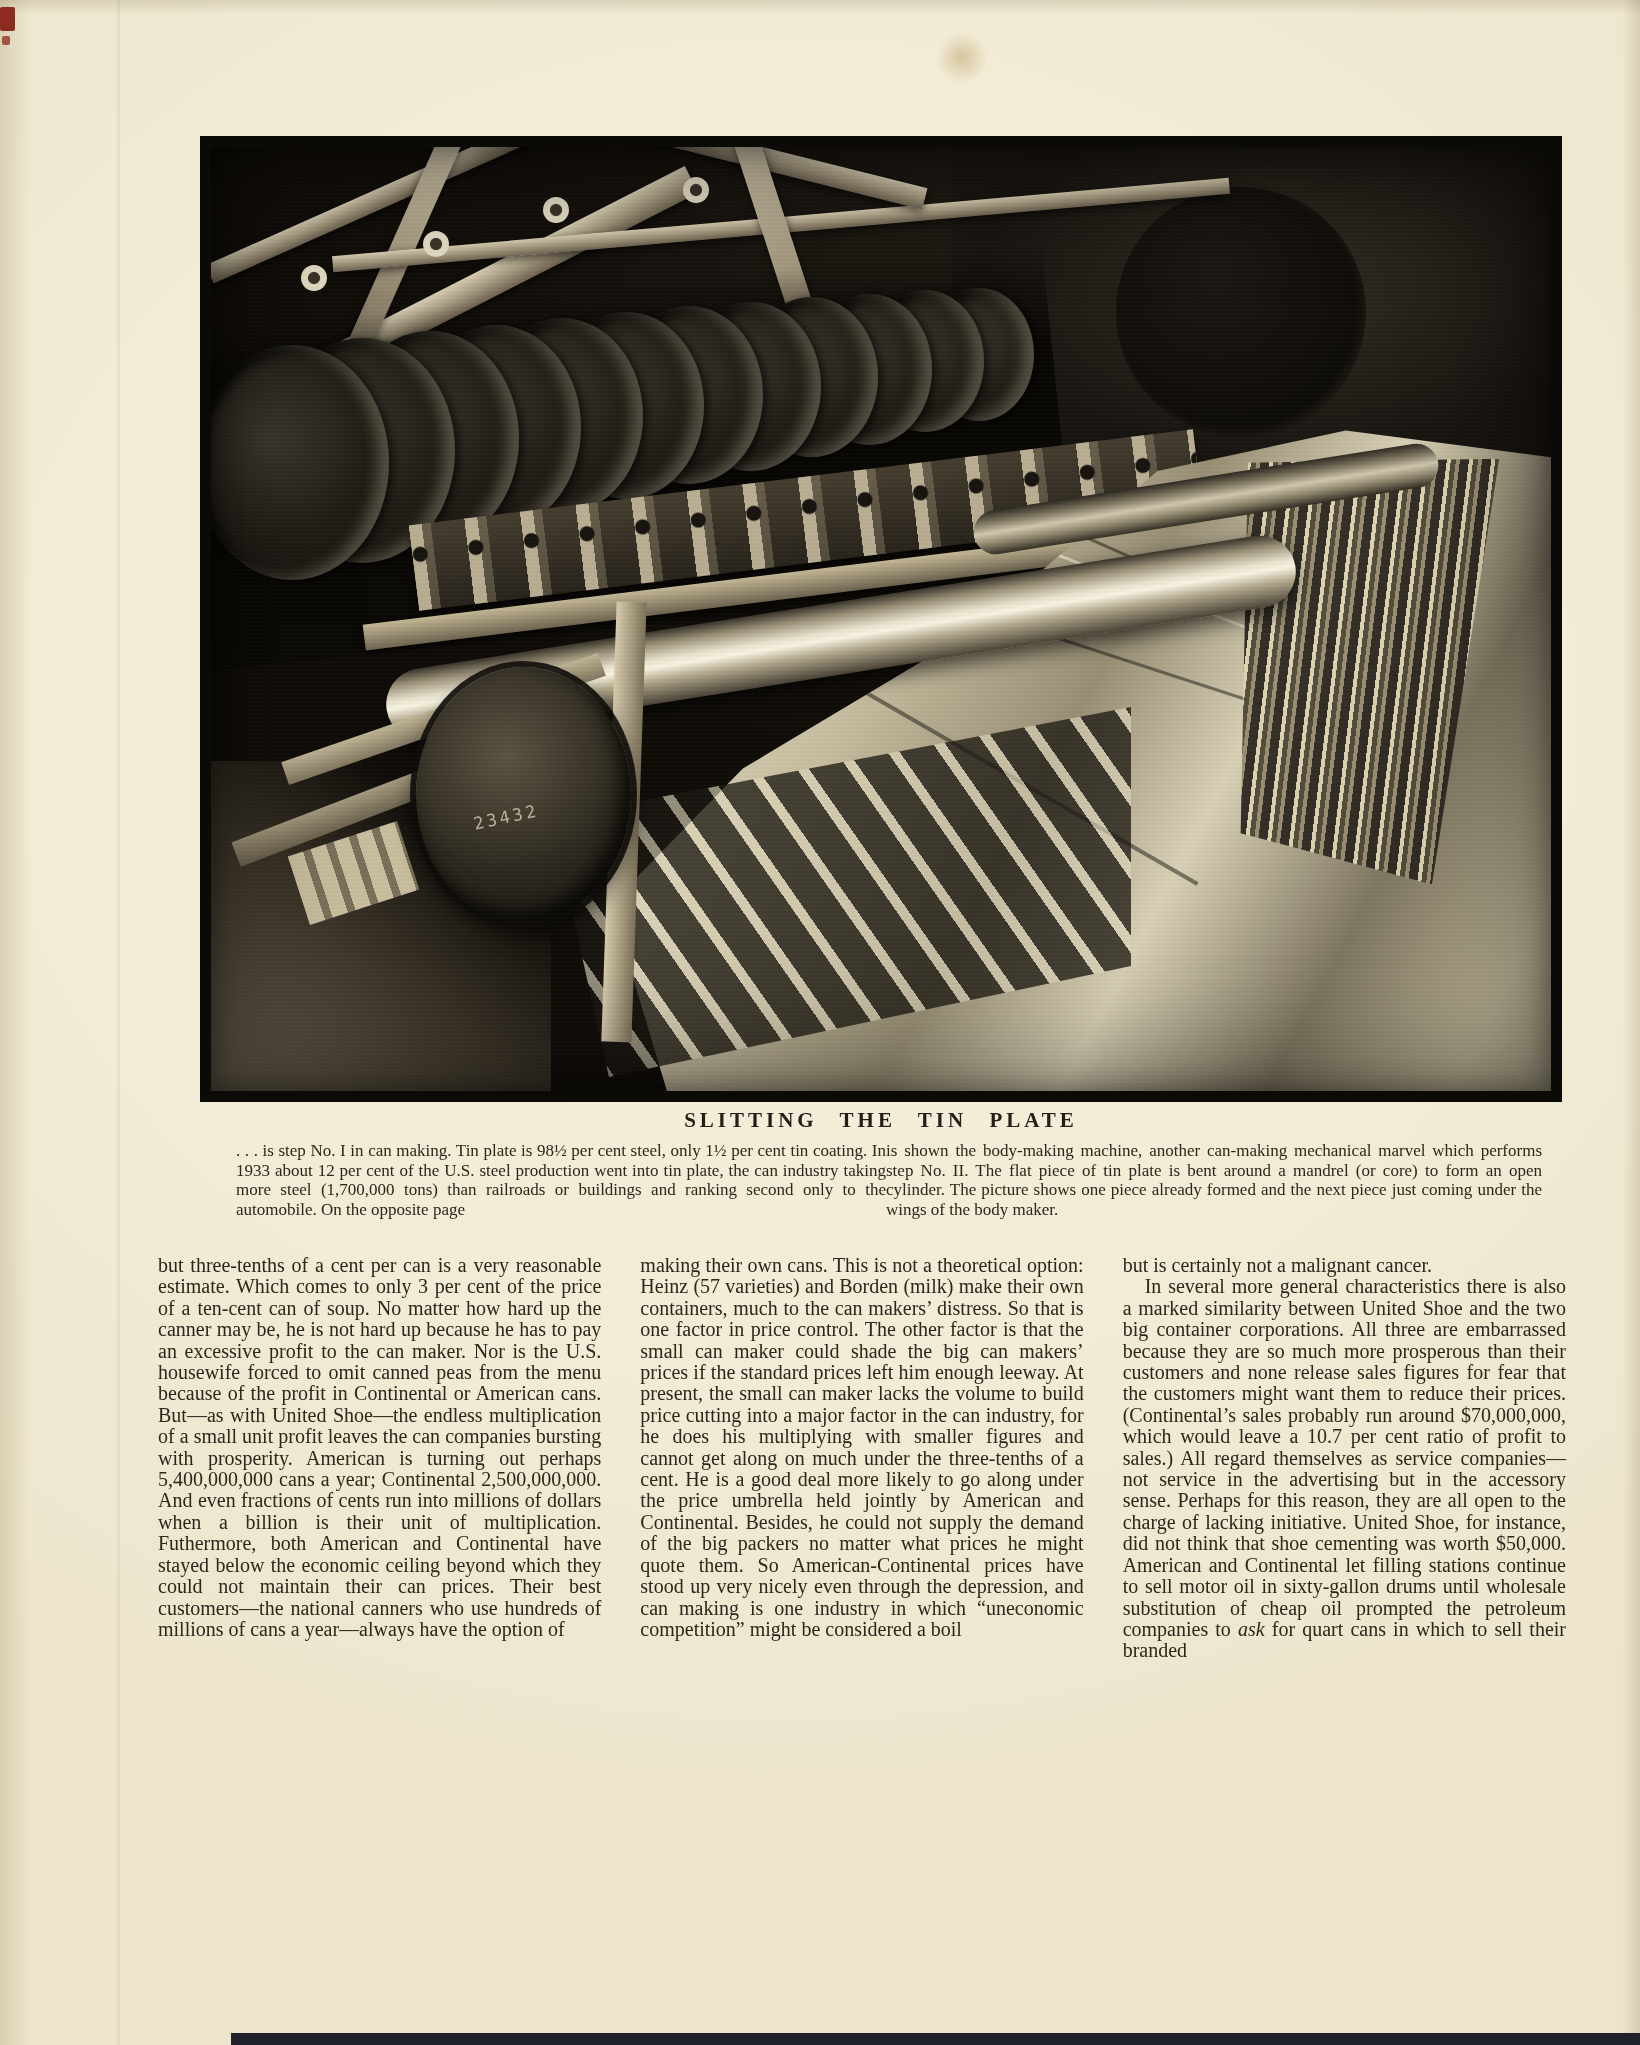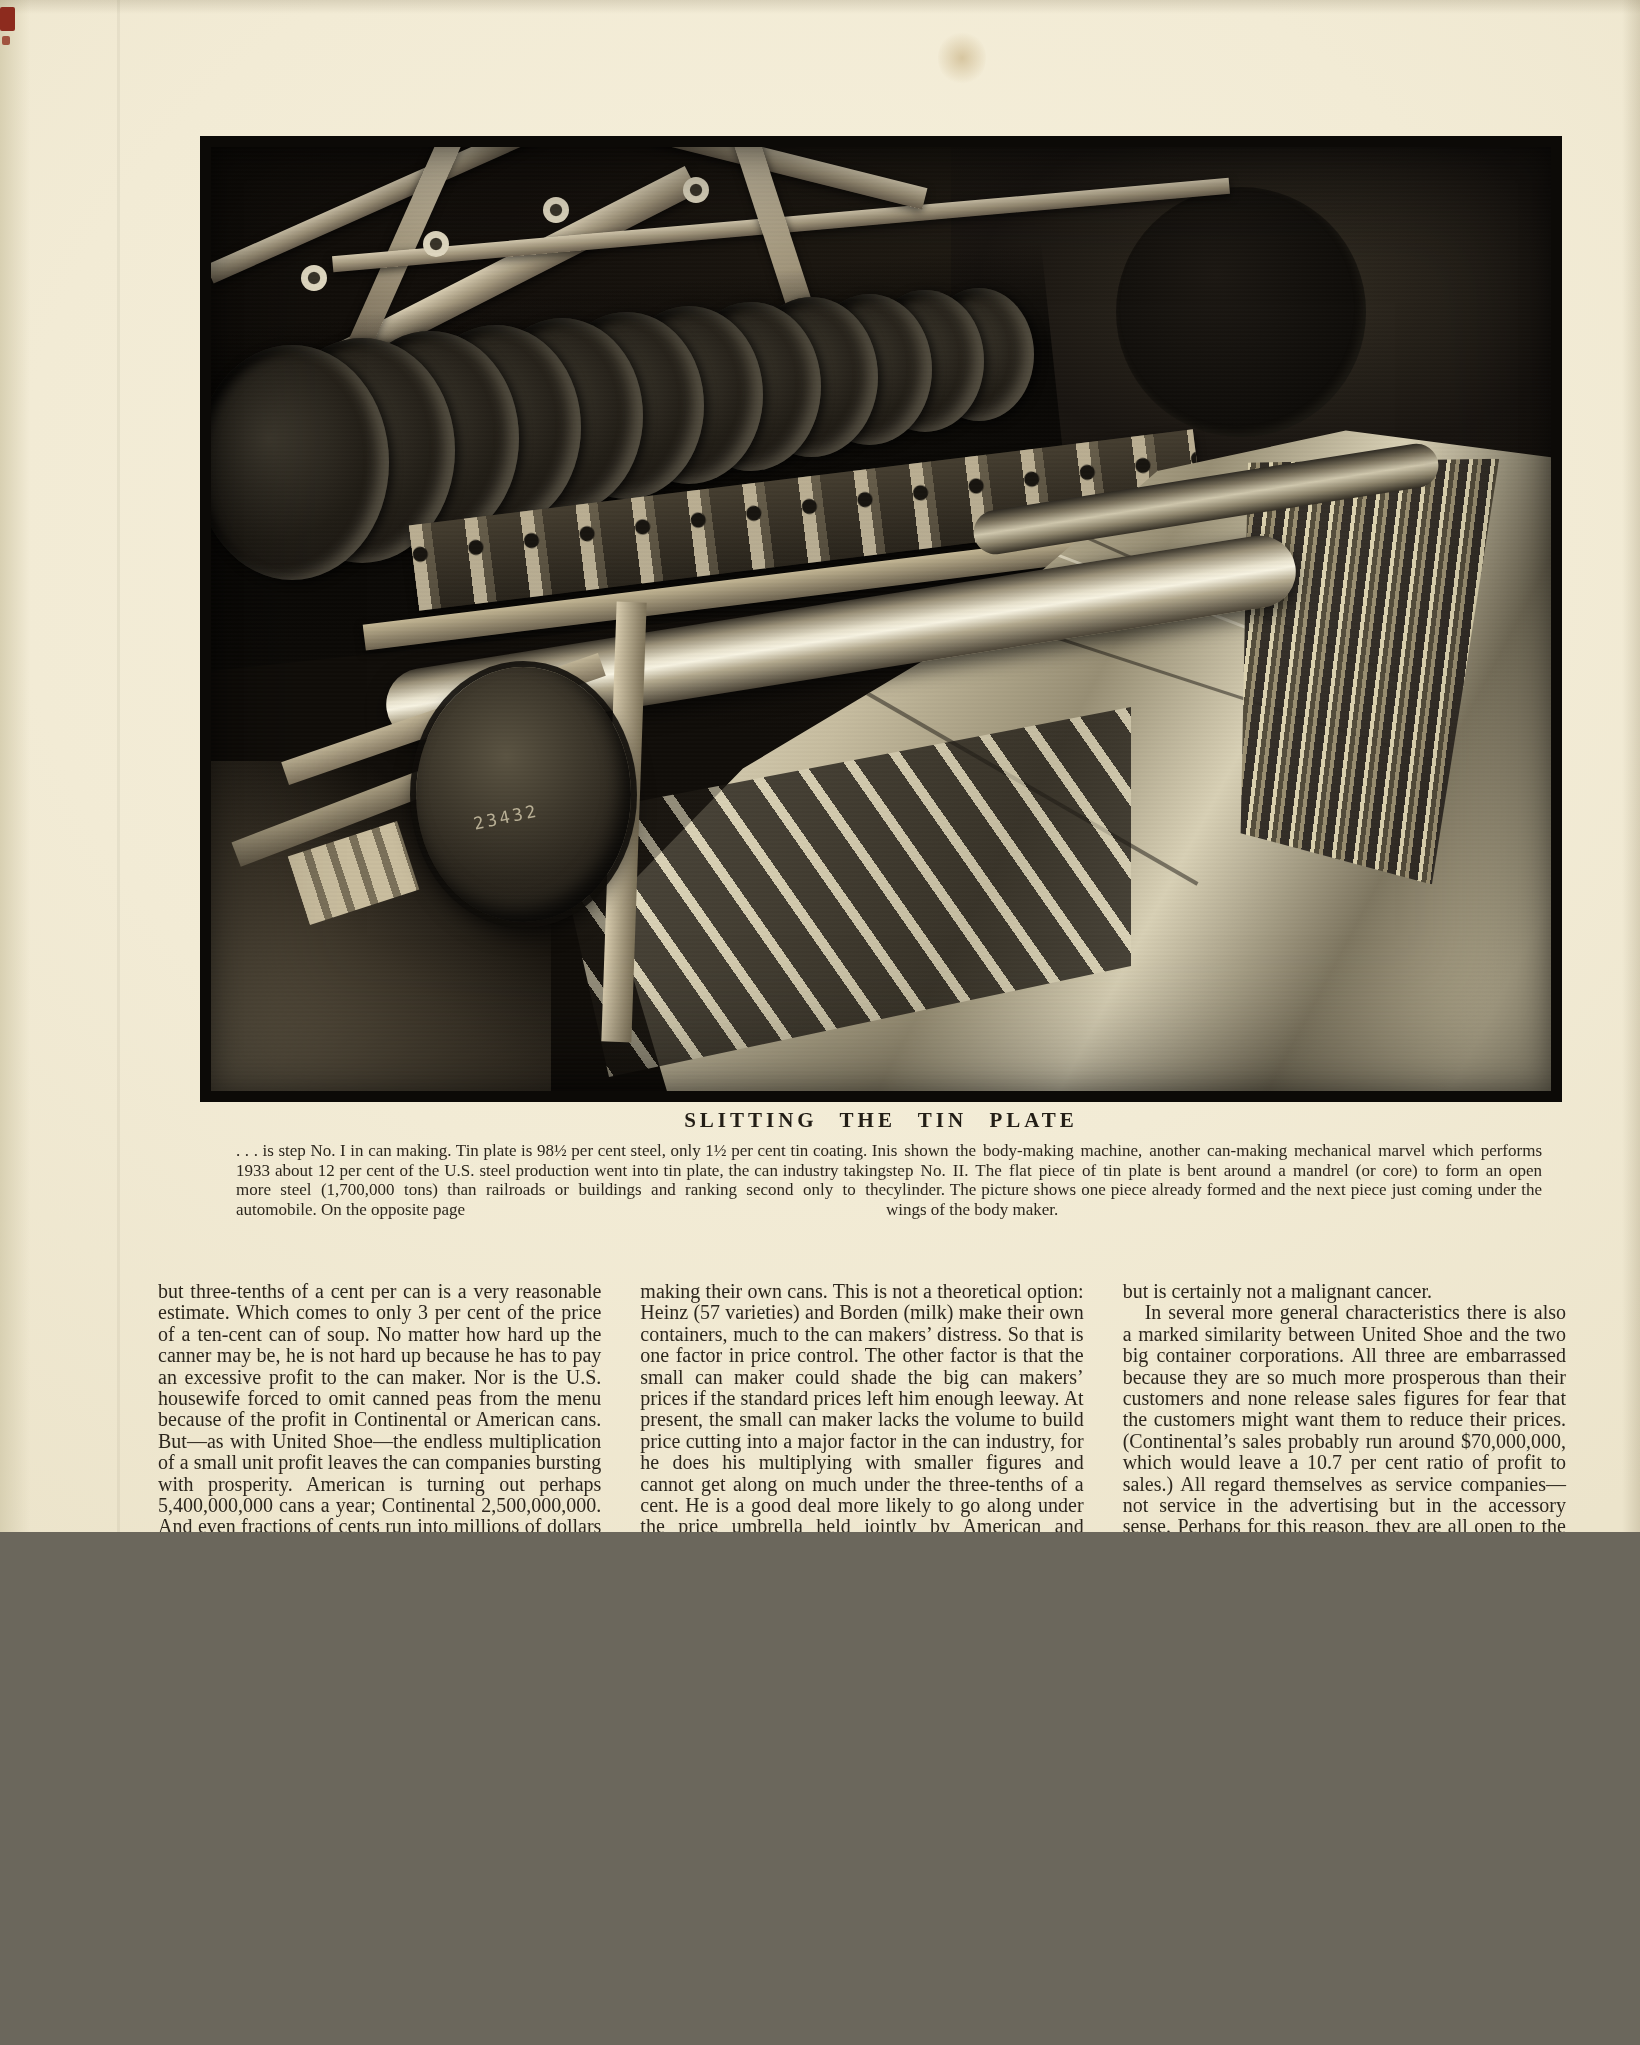--- a/index.html
+++ b/index.html
@@ -1,16 +1,16 @@
 <!DOCTYPE html>
 <html><head>
 <meta charset="utf-8">
 <style>
   html,body{margin:0;padding:0;background:#6b675c;}
-  .page{position:relative;width:1640px;height:1532px;margin:0 auto;
+  .page{position:relative;width:1640px;height:2045px;margin:0 auto;
         background:radial-gradient(ellipse 1400px 1200px at 48% 35%, #f6f0dc 0%, #f2ebd5 55%, #ece4cb 100%);
         overflow:hidden;font-family:"Liberation Serif", serif;color:#2c261d;}
   
   .edge-left{position:absolute;left:0;top:0;width:30px;height:100%;
              background:linear-gradient(90deg,#d8d0b2 0%,rgba(216,208,178,0) 100%);}
   .edge-top{position:absolute;left:0;top:0;width:100%;height:14px;
             background:linear-gradient(180deg,rgba(120,108,78,.20),rgba(120,108,78,0));}
   .edge-right{position:absolute;right:0;top:0;width:18px;height:100%;
               background:linear-gradient(270deg,rgba(140,128,95,.25),rgba(140,128,95,0));}
   .crease-line{position:absolute;left:117px;top:0;width:3px;height:100%;background:rgba(90,80,60,.07);}
@@ -82,21 +82,21 @@
             box-shadow:inset 0 0 130px rgba(0,0,0,.55), inset 0 0 30px rgba(0,0,0,.45);
             background:repeating-linear-gradient(0deg,rgba(255,255,255,.012) 0 2px,rgba(0,0,0,.015) 2px 4px);}
 
   
   .caption-title{position:absolute;left:200px;top:1108px;width:1362px;margin:0;text-align:center;
                  font-size:21px;font-weight:bold;letter-spacing:4px;word-spacing:13px;color:#231e16;}
   .captions{position:absolute;left:198px;top:1141px;width:1344px;display:flex;justify-content:flex-end;}
   .cap{margin:0;font-size:17px;line-height:19.5px;text-align:justify;color:#2c261d;}
   .cap.left{width:650px;}
   .cap.right{width:656px;}
-  .body-columns{position:absolute;left:158px;top:1281px;width:1408px;display:flex;gap:39px;}
+  .body-columns{position:absolute;left:158px;top:1255px;width:1408px;display:flex;gap:39px;}
   .bcol{width:447px;font-size:20px;line-height:21.4px;text-align:justify;}
   .bcol p{margin:0;}
   .bcol p.indent{text-indent:22px;}
   .page-number{position:absolute;left:160px;top:1828px;width:1405px;text-align:center;
                font-size:24px;letter-spacing:2px;color:#2c261d;}
 </style>
 </head>
 <body>
 
 <div class="page">

